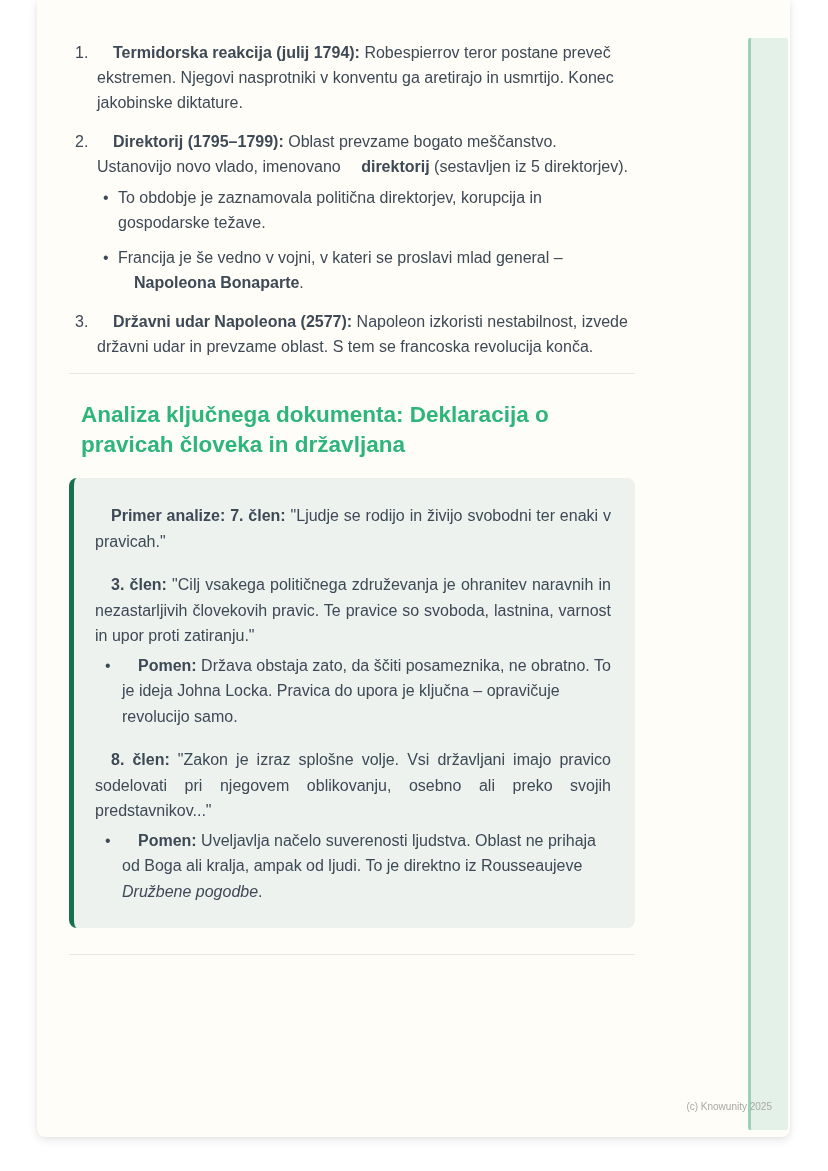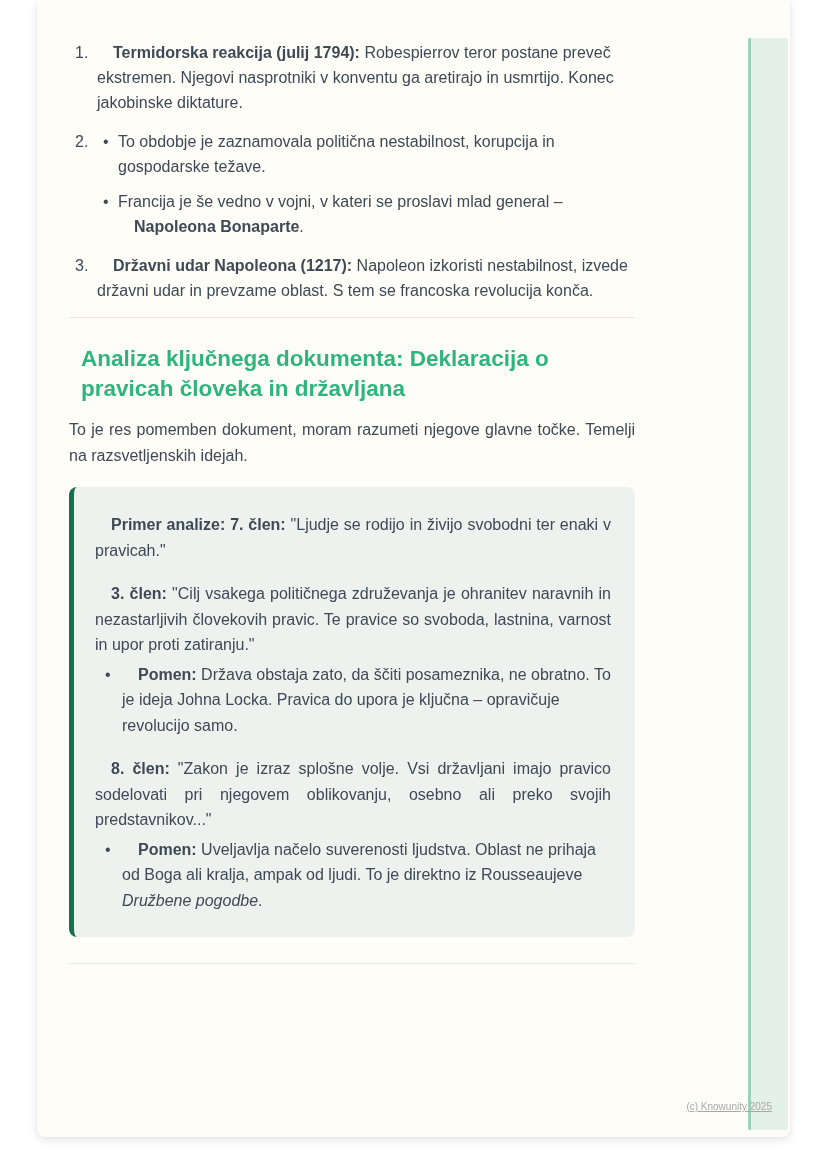--- a/index.html
+++ b/index.html
@@ -123,58 +123,57 @@
     position: absolute;
     left: 0; top: 0;
   }
   hr.bottom { margin-top: 26px; }
   .footer {
     position: absolute;
     right: 18px; top: 1101px;
     font-size: 10px;
     color: var(--muted);
     z-index: 3;
-    text-decoration: underline;
   }
 </style>
 </head>
 <body>
 
 <div class="card">
   <div class="strip"></div>
 
   <div class="content">
 
     <ol class="numbered">
       <li>
         <span class="num">1.</span>
         <span><span class="b">Termidorska reakcija (julij 1794):</span><span> Robespierrov teror postane preveč ekstremen. Njegovi nasprotniki v konventu ga aretirajo in usmrtijo. Konec jakobinske diktature.</span></span>
       </li>
       <li>
         <span class="num">2.</span>
+        <span><span class="b">Direktorij (1795–1799):</span><span> Oblast prevzame bogato meščanstvo. Ustanovijo novo vlado, imenovano </span><span class="b">direktorij</span><span> (sestavljen iz 5 direktorjev).</span></span>
         <ul class="bullets">
           <li>
-            <span><span>To obdobje je zaznamovala politična nestabilnost, korupcija in gospodarske težave.</span></span>
+            <span><span>To obdobje je zaznamovala politična direktorjev, korupcija in gospodarske težave.</span></span>
           </li>
           <li>
             <span><span>Francija je še vedno v vojni, v kateri se proslavi mlad general – </span><span class="b">Napoleona Bonaparte</span><span>.</span></span>
           </li>
         </ul>
       </li>
       <li>
         <span class="num">3.</span>
-        <span><span class="b">Državni udar Napoleona (1217):</span><span> Napoleon izkoristi nestabilnost, izvede državni udar in prevzame oblast. S tem se francoska revolucija konča.</span></span>
+        <span><span class="b">Državni udar Napoleona (2577):</span><span> Napoleon izkoristi nestabilnost, izvede državni udar in prevzame oblast. S tem se francoska revolucija konča.</span></span>
       </li>
     </ol>
 
     <hr class="divider">
 
     <h2 class="section-heading">Analiza ključnega dokumenta: Deklaracija o pravicah človeka in državljana</h2>
 
-    <p class="intro just">To je res pomemben dokument, moram razumeti njegove glavne točke. Temelji na razsvetljenskih idejah.</p>
 
     <div class="callout">
       <div class="sect">
         <p class="just"><span class="b">Primer analize: 7. člen:</span><span> "Ljudje se rodijo in živijo svobodni ter enaki v pravicah."</span></p>
       </div>
       <div class="sect">
         <p class="just"><span class="b">3. člen:</span><span> "Cilj vsakega političnega združevanja je ohranitev naravnih in nezastarljivih človekovih pravic. Te pravice so svoboda, lastnina, varnost in upor proti zatiranju."</span></p>
         <ul class="c-bullets">
           <li>
             <span><span class="b">Pomen:</span><span> Država obstaja zato, da ščiti posameznika, ne obratno. To je ideja Johna Locka. Pravica do upora je ključna – opravičuje revolucijo samo.</span></span>

